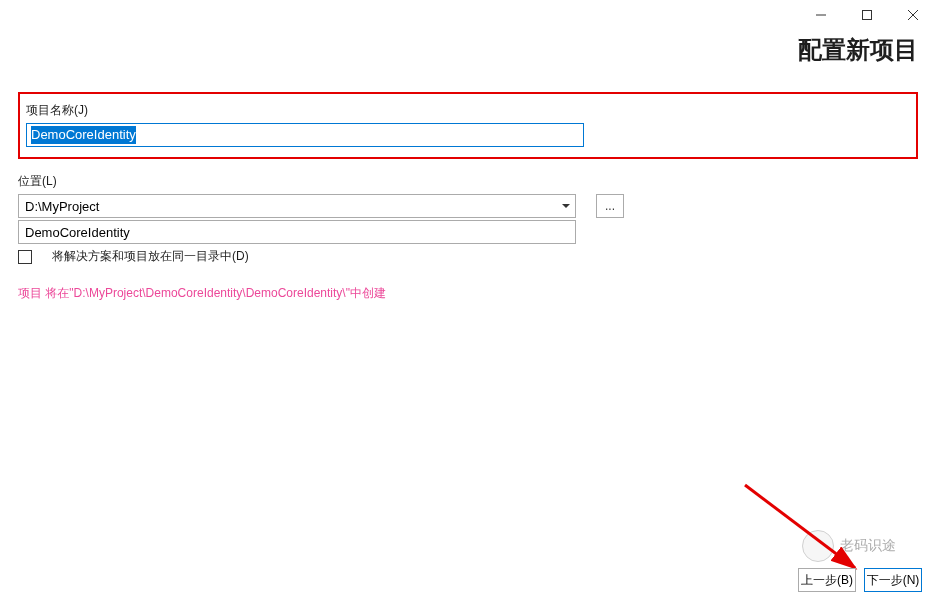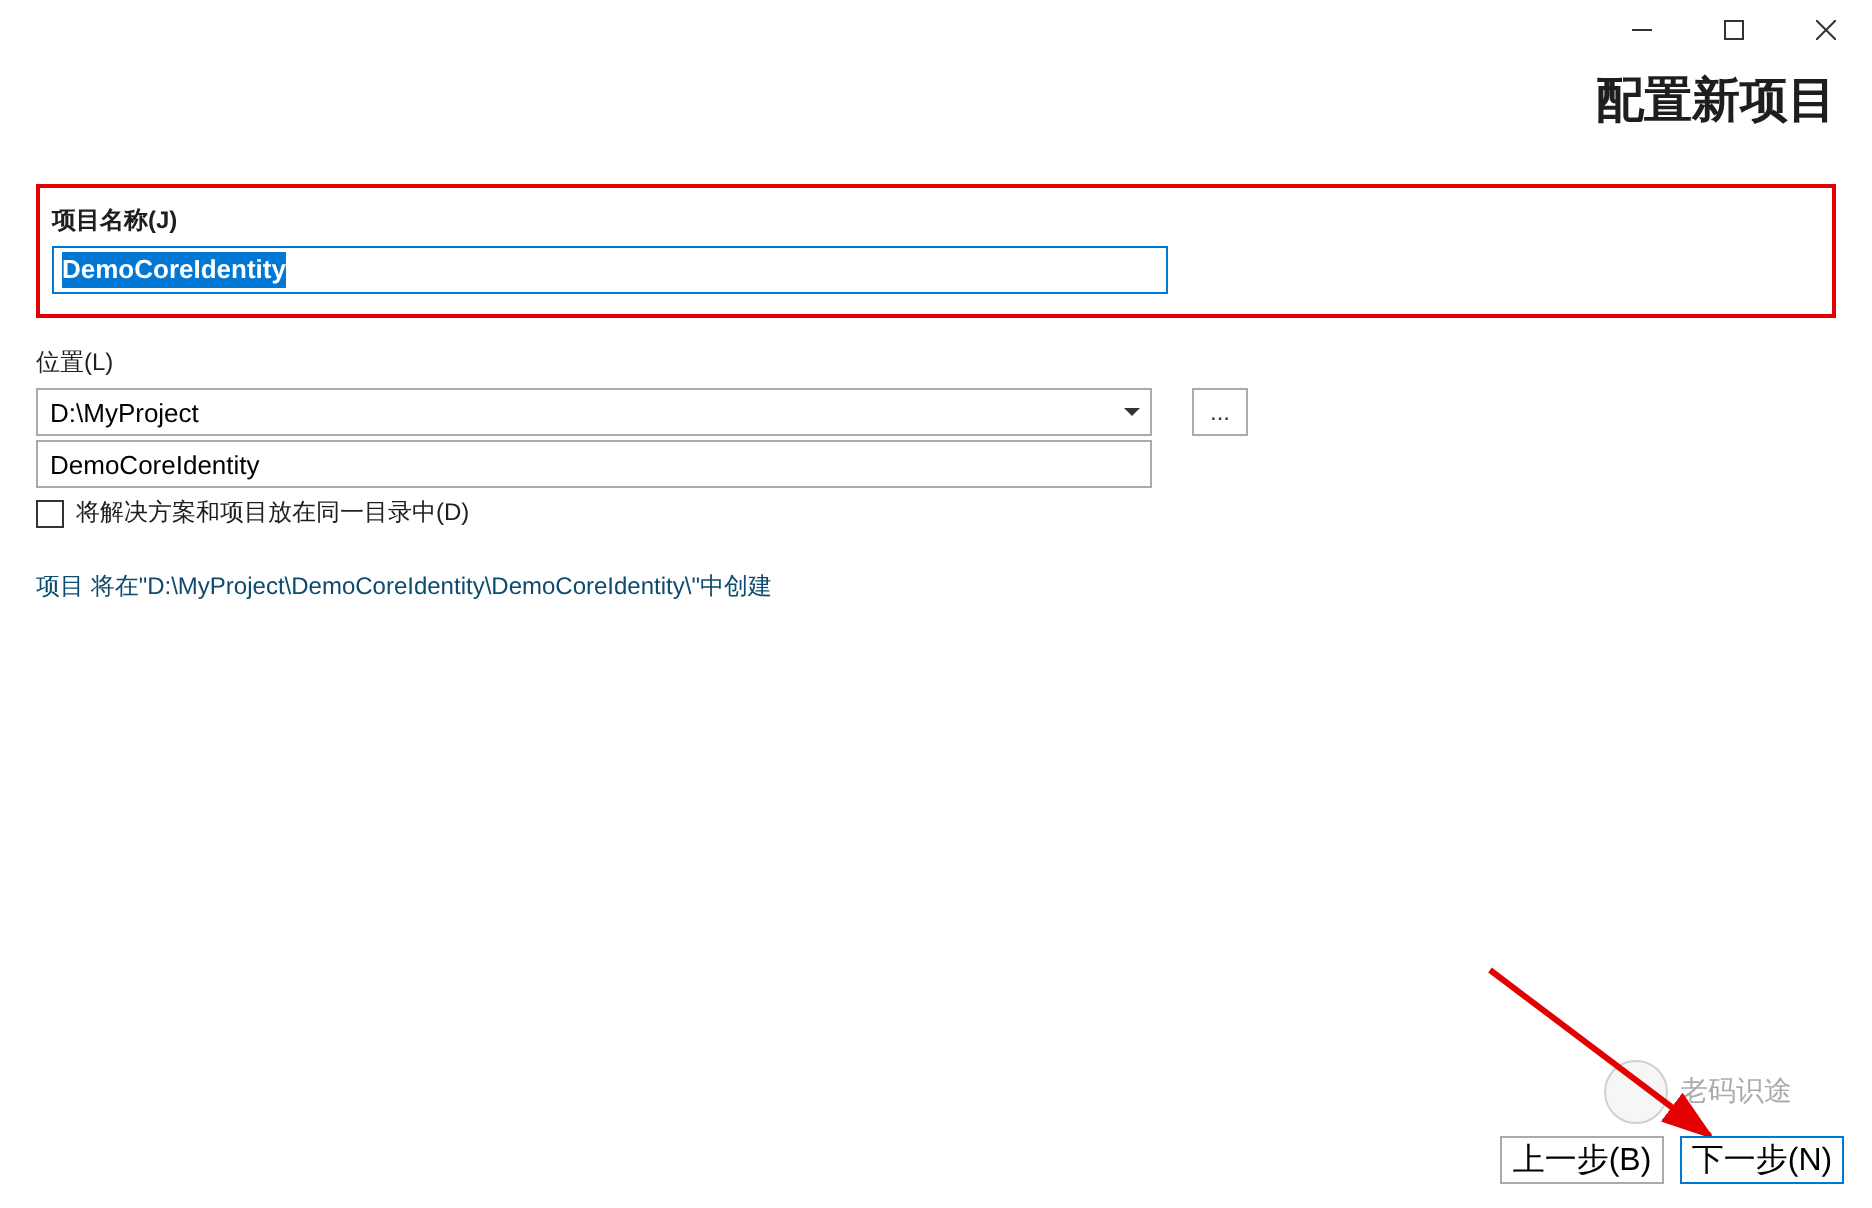--- a/index.html
+++ b/index.html
@@ -10,47 +10,47 @@
     .titlebar .win-btn svg { stroke: #333; stroke-width: 1; fill: none; }
     
     .content { padding: 0 18px; }
     
     .page-title { font-size: 24px; font-weight: 700; color: #1e1e1e; margin-top: 4px; margin-bottom: 26px; text-align: right; }
     
     .subtitle-row { display: flex; align-items: center; gap: 18px; margin-bottom: 12px; }
     .subtitle { font-size: 20px; font-weight: 400; color: #1e1e1e; }
     .tag { font-size: 12px; color: #555; padding: 2px 0; }
     
-    .highlight-box { border: 2px solid #e30000; padding: 8px 10px 10px 6px; margin-bottom: 14px; font-weight: bold; }
+    .highlight-box { border: 2px solid #e30000; padding: 8px 10px 10px 6px; margin-bottom: 14px; }
     
     .field-label { font-size: 12px; color: #1e1e1e; margin-bottom: 4px; display: flex; align-items: center; gap: 4px; }
     .info-icon { display: inline-flex; width: 14px; height: 14px; border: 1px solid #0078d4; border-radius: 50%; color: #0078d4; font-size: 10px; font-weight: bold; align-items: center; justify-content: center; }
     
     .text-input { width: 558px; height: 24px; border: 1px solid #ababab; padding: 2px 6px; font-size: 13px; outline: none; }
     
     .input-display { width: 558px; height: 24px; border: 1px solid #0078d4; padding: 2px 4px; font-size: 13px; line-height: 18px; display: flex; align-items: center; }
     .input-display .seltext { background: #0078d4; color: #fff; padding: 0 0px; }
     
     .field-group { margin-bottom: 2px; }
     
     .location-row { display: flex; align-items: center; gap: 20px; }
     .combo { width: 558px; height: 24px; border: 1px solid #ababab; display: flex; align-items: center; padding: 0; }
     .combo-text { flex: 1; padding: 0 6px; font-size: 13px; }
     .combo-arrow { width: 18px; height: 22px; display: flex; align-items: center; justify-content: center; border-left: 0px solid #ababab; cursor: pointer; }
     .combo-arrow svg { width: 8px; height: 4px; }
     .browse-btn { width: 28px; height: 24px; border: 1px solid #ababab; background: #fff; display: flex; align-items: center; justify-content: center; font-size: 12px; cursor: pointer; color: #333; }
     
-    .checkbox-row { display: flex; align-items: center; gap: 6px; margin-top: 4px; }
+    .checkbox-row { display: flex; align-items: center; gap: 20px; margin-top: 4px; }
     .checkbox { width: 14px; height: 14px; border: 1px solid #333; cursor: pointer; }
     .checkbox-label { font-size: 12px; color: #1e1e1e; }
     
-    .path-info { font-size: 12px; color: #0c4a6e; margin-top: 20px; }
+    .path-info { font-size: 12px; color: #ec4899; margin-top: 20px; }
     
     .footer { position: absolute; bottom: 12px; right: 14px; display: flex; gap: 8px; }
-    .nav-btn { width: 82px; height: 24px; border: 1px solid #ababab; background: #fff; font-size: 16px; cursor: pointer; display: flex; align-items: center; justify-content: center; margin-top: 12px; }
+    .nav-btn { width: 58px; height: 24px; border: 1px solid #ababab; background: #fff; font-size: 12px; cursor: pointer; display: flex; align-items: center; justify-content: center; margin-top: 12px; }
     .nav-btn.primary { border-color: #0078d4; }
     
     .watermark { position: absolute; right: 40px; bottom: 42px; display: flex; align-items: center; gap: 6px; opacity: 0.55; }
     .wm-circle { width: 32px; height: 32px; border-radius: 50%; background: #f0f0f0; border: 1px solid #aaa; }
     .wm-text { font-size: 14px; color: #666; }
     
     .arrow-annotation { position: absolute; pointer-events: none; }
   </style>
 </head>
 <body>

